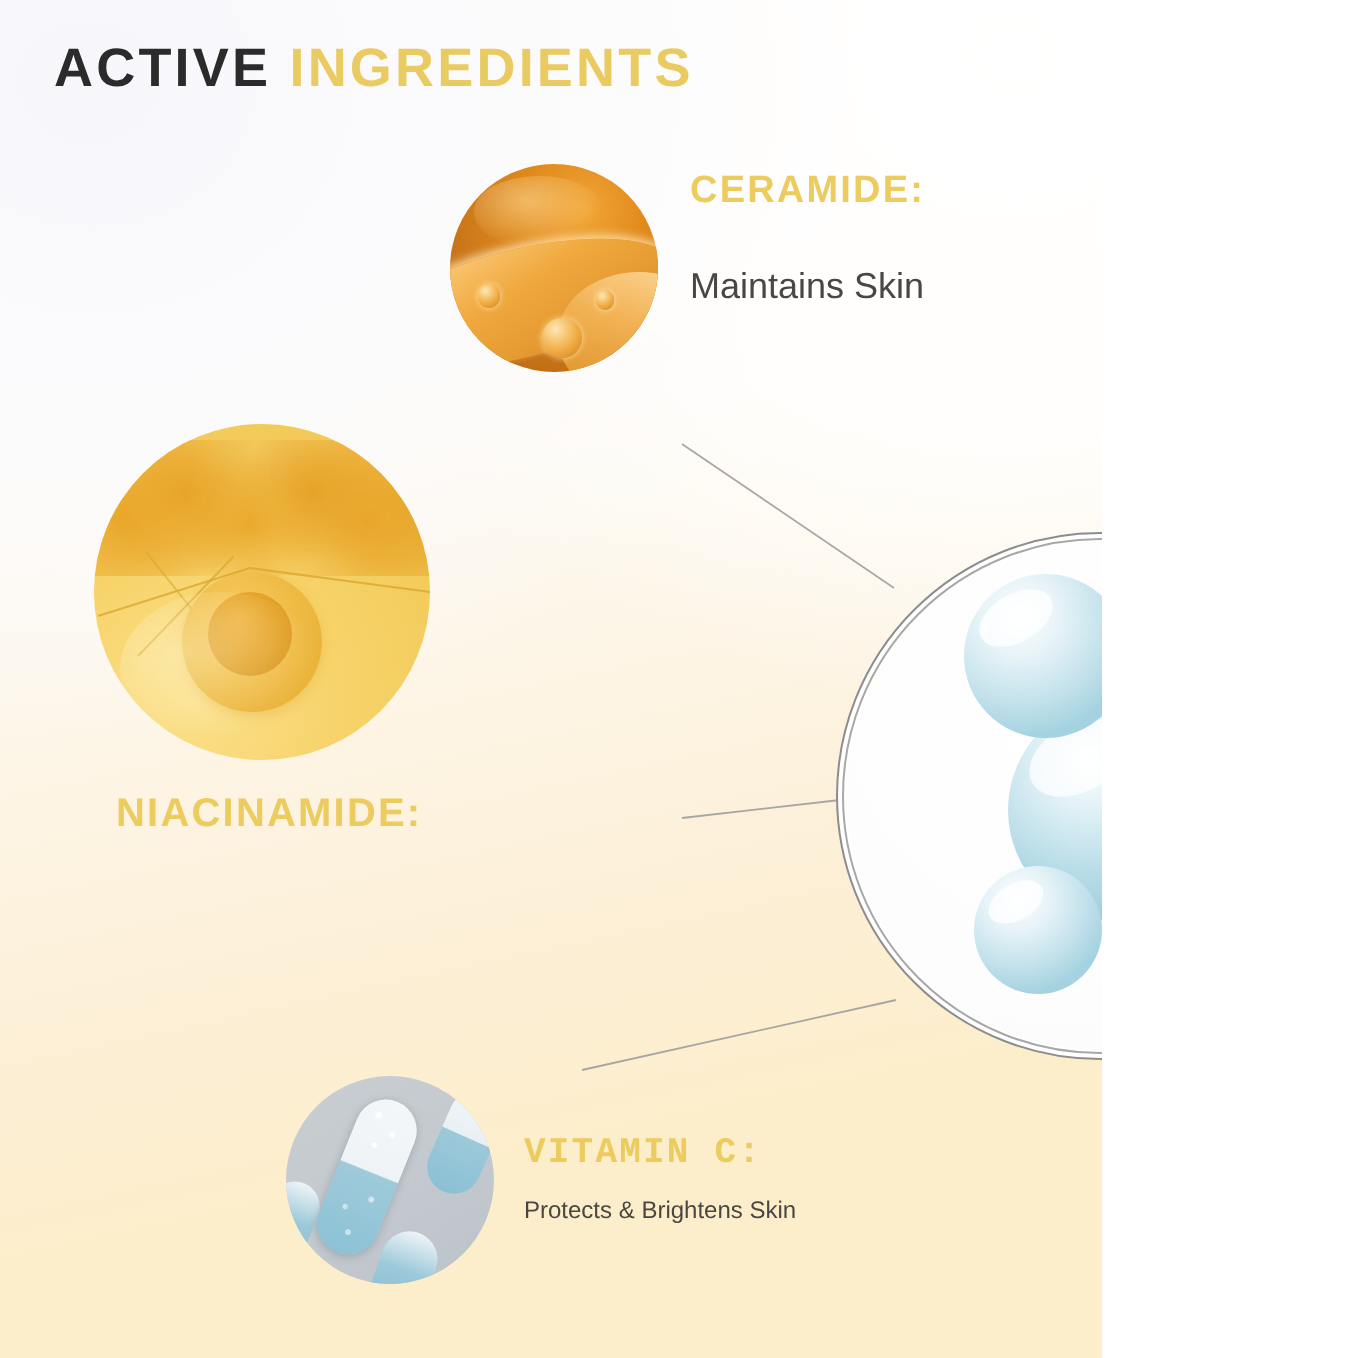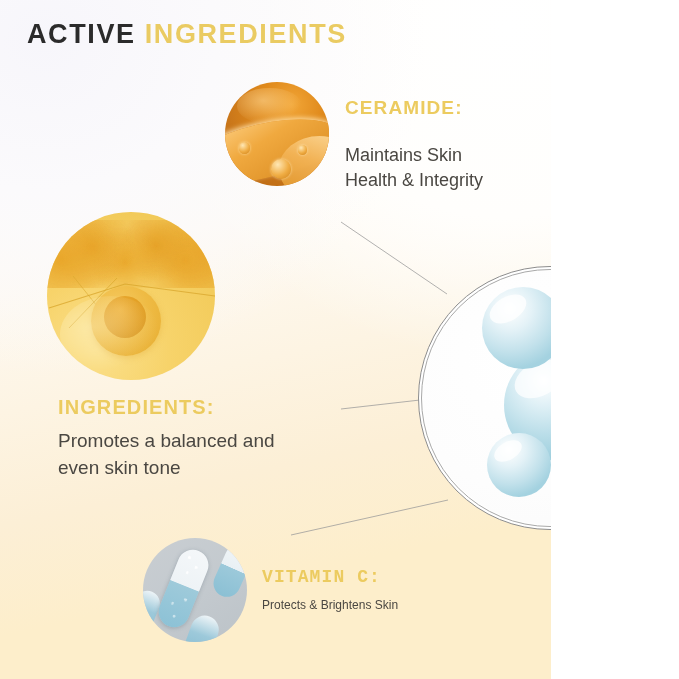--- a/index.html
+++ b/index.html
@@ -175,21 +175,21 @@
 
   
   .label{
     font-size:19px;font-weight:700;letter-spacing:1.1px;color:#eccb5f;
     white-space:nowrap;line-height:1.1;
   }
   .desc{
     font-size:18px;color:#4a4742;line-height:1.42;font-weight:400;
   }
   .blk{position:absolute;}
-  .blk-ceramide{left:345px;top:98px;}
+  .blk-ceramide{left:345px;top:86px;}
   .blk-ceramide .label{font-size:19px;}
   .blk-ceramide .desc{margin-top:24px;}
 
   .blk-niacin{left:58px;top:396px;}
   .blk-niacin .label{font-size:20px;}
   .blk-niacin .desc{margin-top:10px;font-size:19px;}
 
   .blk-vitc{left:262px;top:568px;}
   .blk-vitc .label{font-size:18px;font-family:Liberation Mono, monospace;}
   .blk-vitc .desc{margin-top:9px;font-size:12px;}
@@ -284,30 +284,25 @@
         <circle cx="196" cy="192" r="39" fill="url(#sphS)"></circle>
         <ellipse cx="182" cy="175" rx="19" ry="11" fill="#ffffff" opacity="0.72" transform="rotate(-30 182 175)"></ellipse>
       </svg>
     </div>
   </div>
 
   <div class="blk blk-ceramide">
     <div class="label">CERAMIDE:</div>
     <div class="desc">
       <div>Maintains Skin</div>
-      <div>Health &amp; Integrity</div>
     </div>
   </div>
 
   <div class="blk blk-niacin">
-    <div class="label">INGREDIENTS:</div>
-    <div class="desc">
-      <div>Promotes a balanced and</div>
-      <div>even skin tone</div>
-    </div>
+    <div class="label">NIACINAMIDE:</div>
   </div>
 
   <div class="blk blk-vitc">
     <div class="label">VITAMIN C:</div>
     <div class="desc">
       <div>Protects &amp; Brightens Skin</div>
     </div>
   </div>
 
 </div>

